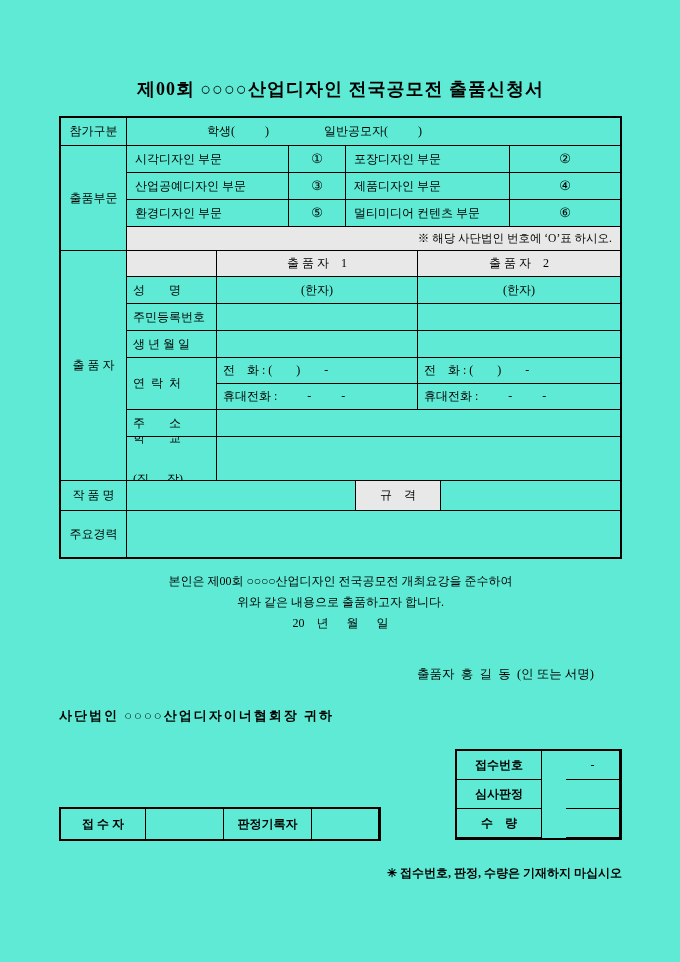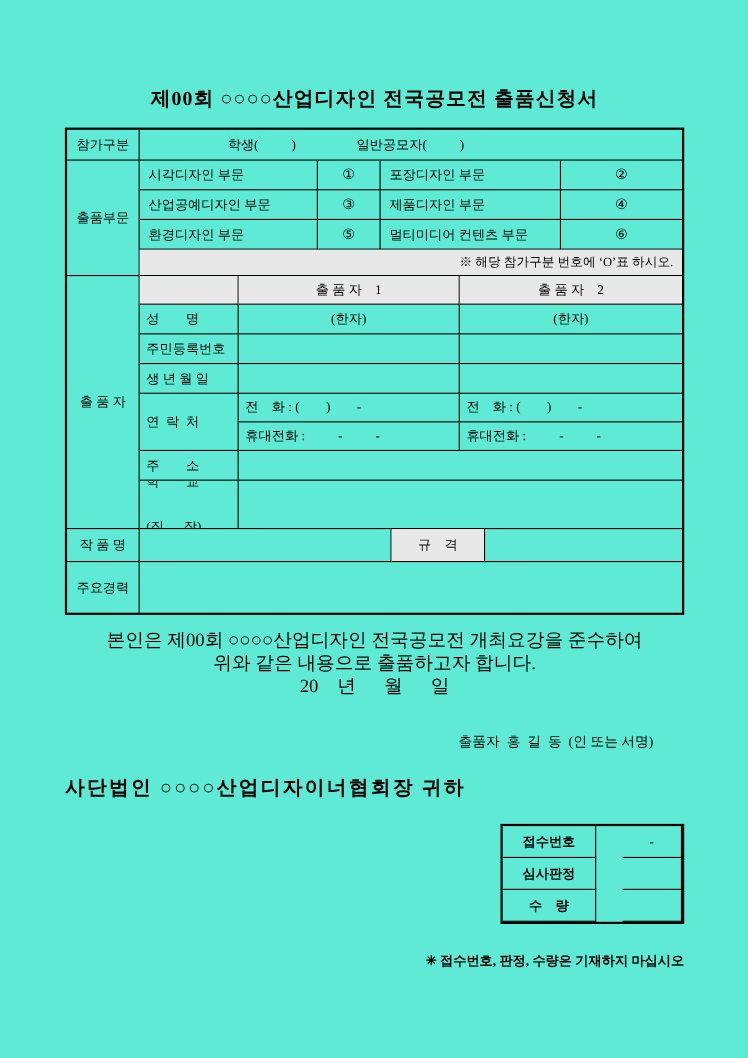--- a/index.html
+++ b/index.html
@@ -37,23 +37,23 @@
   .w90 { flex:0 0 90px; }
   .p1  { flex:0 0 201px; }
   .p2  { flex:1; }
   .fld { flex:0 0 90px; padding-left:6px; }
   .twoline { display:flex; flex-direction:column; line-height:16px;gap:25px; }
 
   .w229{ flex:0 0 229px; }
   .w85 { flex:0 0 85px; }
 
   
-  .decl { margin-top:12px; text-align:center; font-size:17px; line-height:21px; }
+  .decl { margin-top:12px; text-align:center; font-size:12px; line-height:21px; }
   .sig  { margin-top:32px; text-align:right; padding-right:28px; font-size:12.5px; }
-  .recipient { margin-top:22px; font-size:18px; font-weight:bold; letter-spacing:2px; line-height:22px; }
+  .recipient { margin-top:22px; font-size:13px; font-weight:bold; letter-spacing:2px; line-height:22px; }
 
   
   .bottom-area { position:relative; height:170px; font-size:12px; }
   .office-table { position:absolute; top:22px; right:0; width:167px; border:2px solid var(--line,#000); }
   .or { display:flex; height:29px;gap:24px; }
   .oc { border-right:1px solid var(--line,#000); border-bottom:1px solid var(--line,#000);
         display:flex; align-items:center; justify-content:center; overflow:hidden; }
   .olab { flex:0 0 85px; font-weight:bold; }
   .oval { flex:1; }
   .receiver-table { position:absolute; top:80px; left:0; width:322px; border:2px solid var(--line,#000); }
@@ -94,21 +94,21 @@
           <div class="c name2" data-bind="category.rows.1.name_r">제품디자인 부문</div>
           <div class="c num2 nr" data-bind="category.rows.1.num_r">④</div>
         </div>
         <div class="r h27">
           <div class="c name" data-bind="category.rows.2.name_l">환경디자인 부문</div>
           <div class="c num" data-bind="category.rows.2.num_l">⑤</div>
           <div class="c name2" data-bind="category.rows.2.name_r">멀티미디어 컨텐츠 부문</div>
           <div class="c num2 nr" data-bind="category.rows.2.num_r">⑥</div>
         </div>
         <div class="r h24">
-          <div class="c f1 nr note shade" data-bind="category.note">※ 해당 참가구분 번호에 ‘O’표 하시오.</div>
+          <div class="c f1 nr note shade" data-bind="category.note">※ 해당 사단법인 번호에 ‘O’표 하시오.</div>
         </div>
       </div>
     </div>
 
     <div class="r">
       <div class="c lab" data-bind="entrant.label">출 품 자</div>
       <div class="grp">
 
         <div class="r h26">
           <div class="c w90 shade"></div>
@@ -200,18 +200,26 @@
       <div class="or">
         <div class="oc olab" data-bind="office_use.judgement_label">심사판정</div>
         <div class="oc oval nr"></div>
       </div>
       <div class="or">
         <div class="oc olab nb" data-bind="office_use.quantity_label">수    량</div>
         <div class="oc oval nr nb"></div>
       </div>
     </div>
 
+    <div class="receiver-table">
+      <div class="rr">
+        <div class="oc olab w85b" data-bind="office_use.receiver_label">접 수 자</div>
+        <div class="oc w78b"></div>
+        <div class="oc olab w88b" data-bind="office_use.recorder_label">판정기록자</div>
+        <div class="oc f1 nr"></div>
+      </div>
+    </div>
 
     <div class="footnote" data-bind="office_use.footnote">✳ 접수번호, 판정, 수량은 기재하지 마십시오</div>
 
   </div>
 
 </div>
 
 </body></html>

